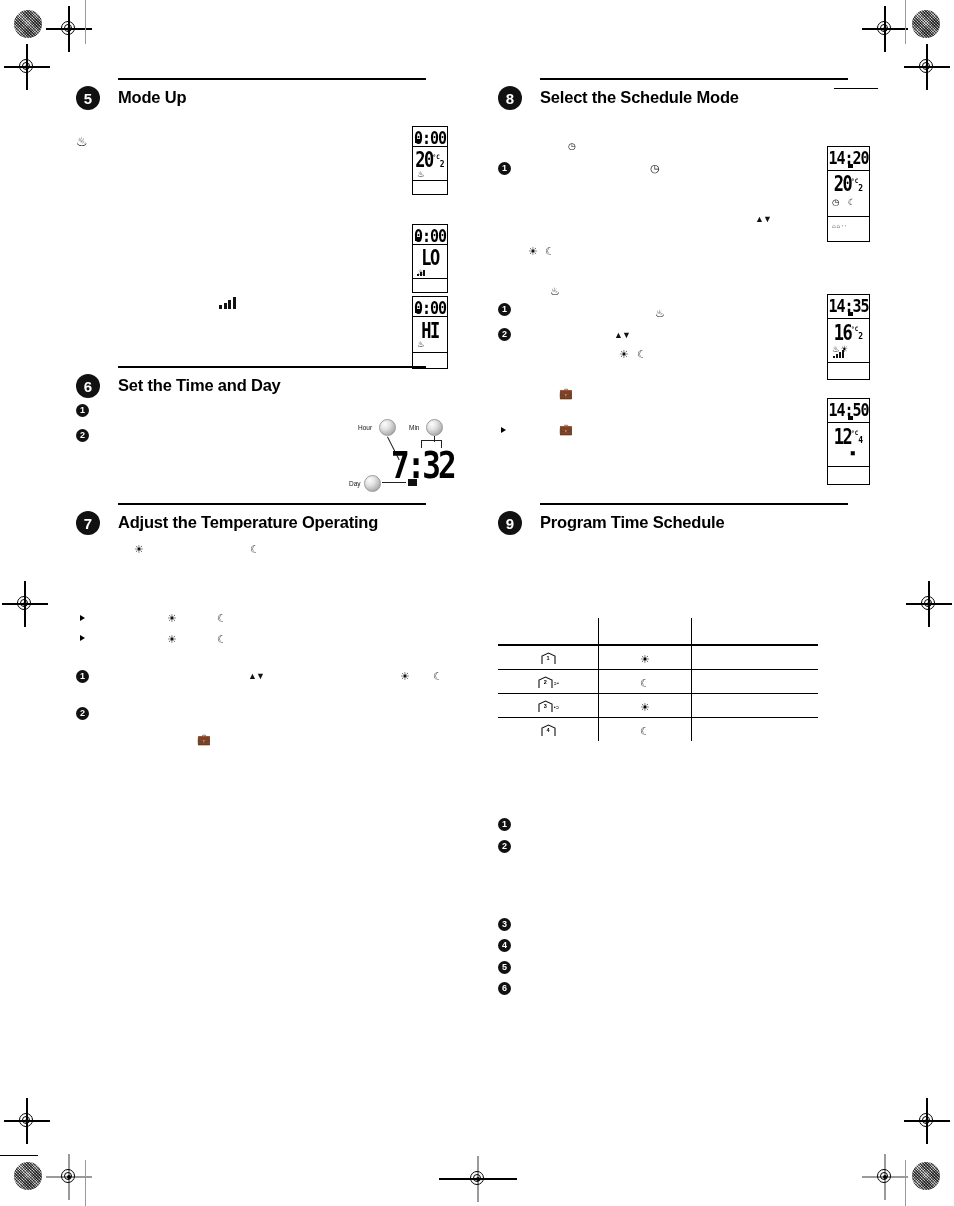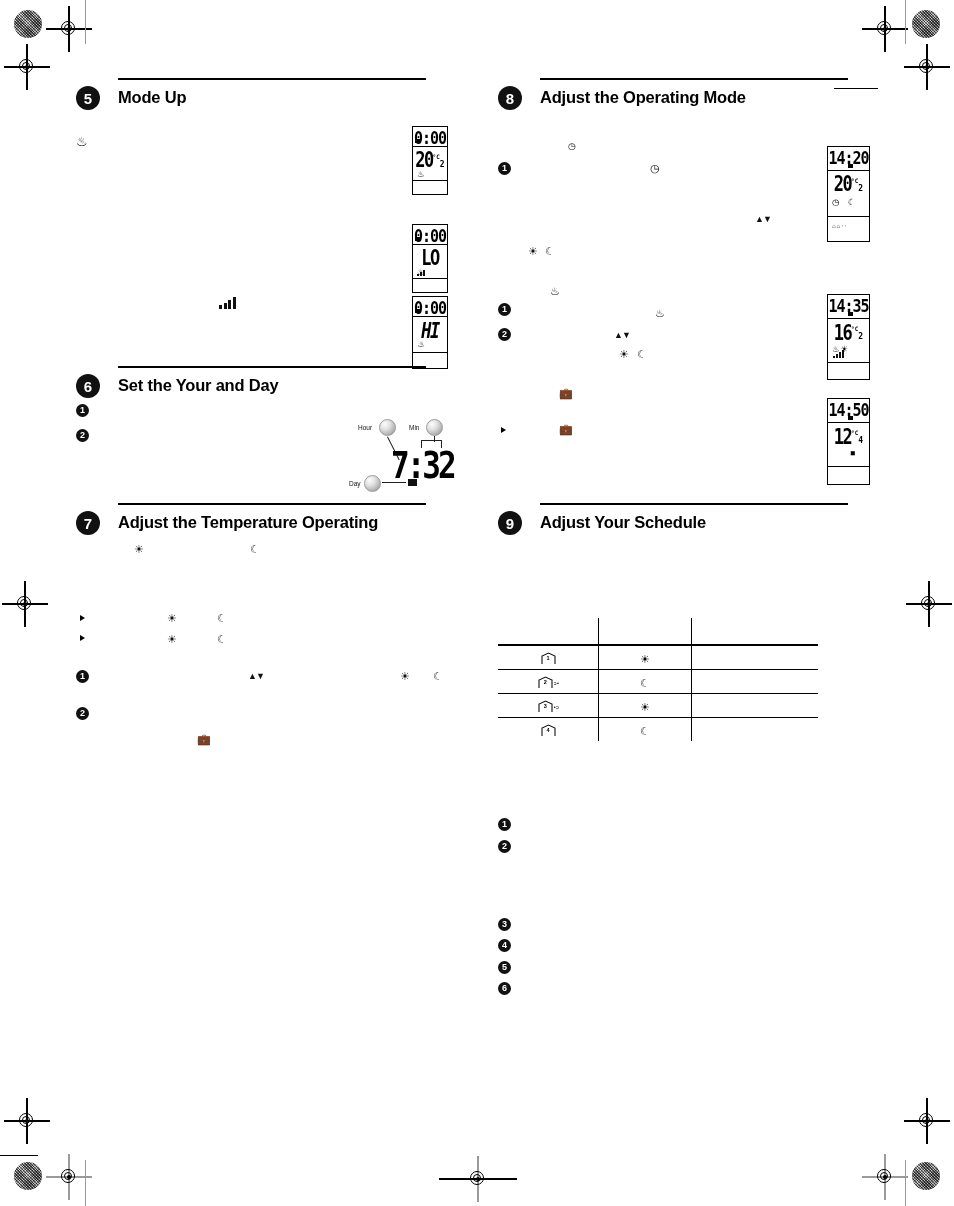--- a/index.html
+++ b/index.html
@@ -243,32 +243,32 @@
     </div>
   </div>
   <div class="lrow" style="height:13px;"></div>
 </div>
 
 <div class="lcd" style="left:412px;top:296px;width:36px;height:73px;">
   <div class="lrow divider" style="height:20px;">
     <div class="lcd-time">0:00</div>
     <div class="lcd-sq" style="left:2px;top:12px;"></div>
   </div>
-  <div class="lrow divider" style="height:36px;font-style:italic;">
+  <div class="lrow divider" style="height:36px;">
     <div class="lcd-temp" style="padding-top:3px;">HI</div>
     <div class="lcd-icons">♨</div>
   </div>
   <div class="lrow" style="height:15px;"></div>
 </div>
 
 <div class="col" style="left:76px;top:366px;">
   <div class="sec" style="height:0;">
     <div class="sec-rule"></div>
     <div class="sec-num">6</div>
-    <h2 class="sec-title">Set the Your and Day</h2>
+    <h2 class="sec-title">Set the Time and Day</h2>
   </div>
 </div>
 <div class="bullet" style="left:76px;top:404px;">1</div>
 <div class="bullet" style="left:76px;top:429px;">2</div>
 
 <div class="diagram" style="left:344px;top:408px;width:120px;height:90px;">
   <span class="klab" style="left:14px;top:16px;">Hour</span>
   <div class="knob" style="left:35px;top:11px;"></div>
   <span class="klab" style="left:65px;top:16px;">Min</span>
   <div class="knob" style="left:82px;top:11px;"></div>
@@ -307,21 +307,21 @@
 <span class="gi" style="left:400px;top:671px;font-size:11px;">☀</span>
 <span class="gi" style="left:433px;top:671px;font-size:11px;">☾</span>
 
 <div class="bullet" style="left:76px;top:707px;">2</div>
 <span class="gi" style="left:197px;top:734px;font-size:11px;">💼</span>
 
 <div class="col col-right">
   <div class="sec" style="height:0;">
     <div class="sec-rule"></div>
     <div class="sec-num">8</div>
-    <h2 class="sec-title">Adjust the Operating Mode</h2>
+    <h2 class="sec-title">Select the Schedule Mode</h2>
   </div>
 </div>
 
 <span class="gi" style="left:568px;top:142px;font-size:9px;">◷</span>
 <div class="bullet" style="left:498px;top:162px;">1</div>
 <span class="gi" style="left:650px;top:163px;font-size:11px;">◷</span>
 <span class="gi" style="left:755px;top:215px;font-size:9px;letter-spacing:-1px;">▲▼</span>
 <span class="gi" style="left:528px;top:246px;font-size:11px;">☀</span>
 <span class="gi" style="left:545px;top:246px;font-size:11px;">☾</span>
 <span class="gi" style="left:550px;top:286px;font-size:11px;">♨</span>
@@ -382,21 +382,21 @@
     </div>
     <div class="lcd-icons" style="padding-top:3px;padding-left:22px;">■</div>
   </div>
   <div class="lrow" style="height:17px;"></div>
 </div>
 
 <div class="col" style="left:498px;top:503px;">
   <div class="sec" style="height:0;">
     <div class="sec-rule"></div>
     <div class="sec-num">9</div>
-    <h2 class="sec-title">Adjust Your Schedule</h2>
+    <h2 class="sec-title">Program Time Schedule</h2>
   </div>
 </div>
 
 <table class="tbl" style="left:498px;top:618px;">
   <tbody>
       <tr class="head">
     <td class="cA"></td>
     <td class="cB"></td>
     <td class="cC"></td>
   </tr>

